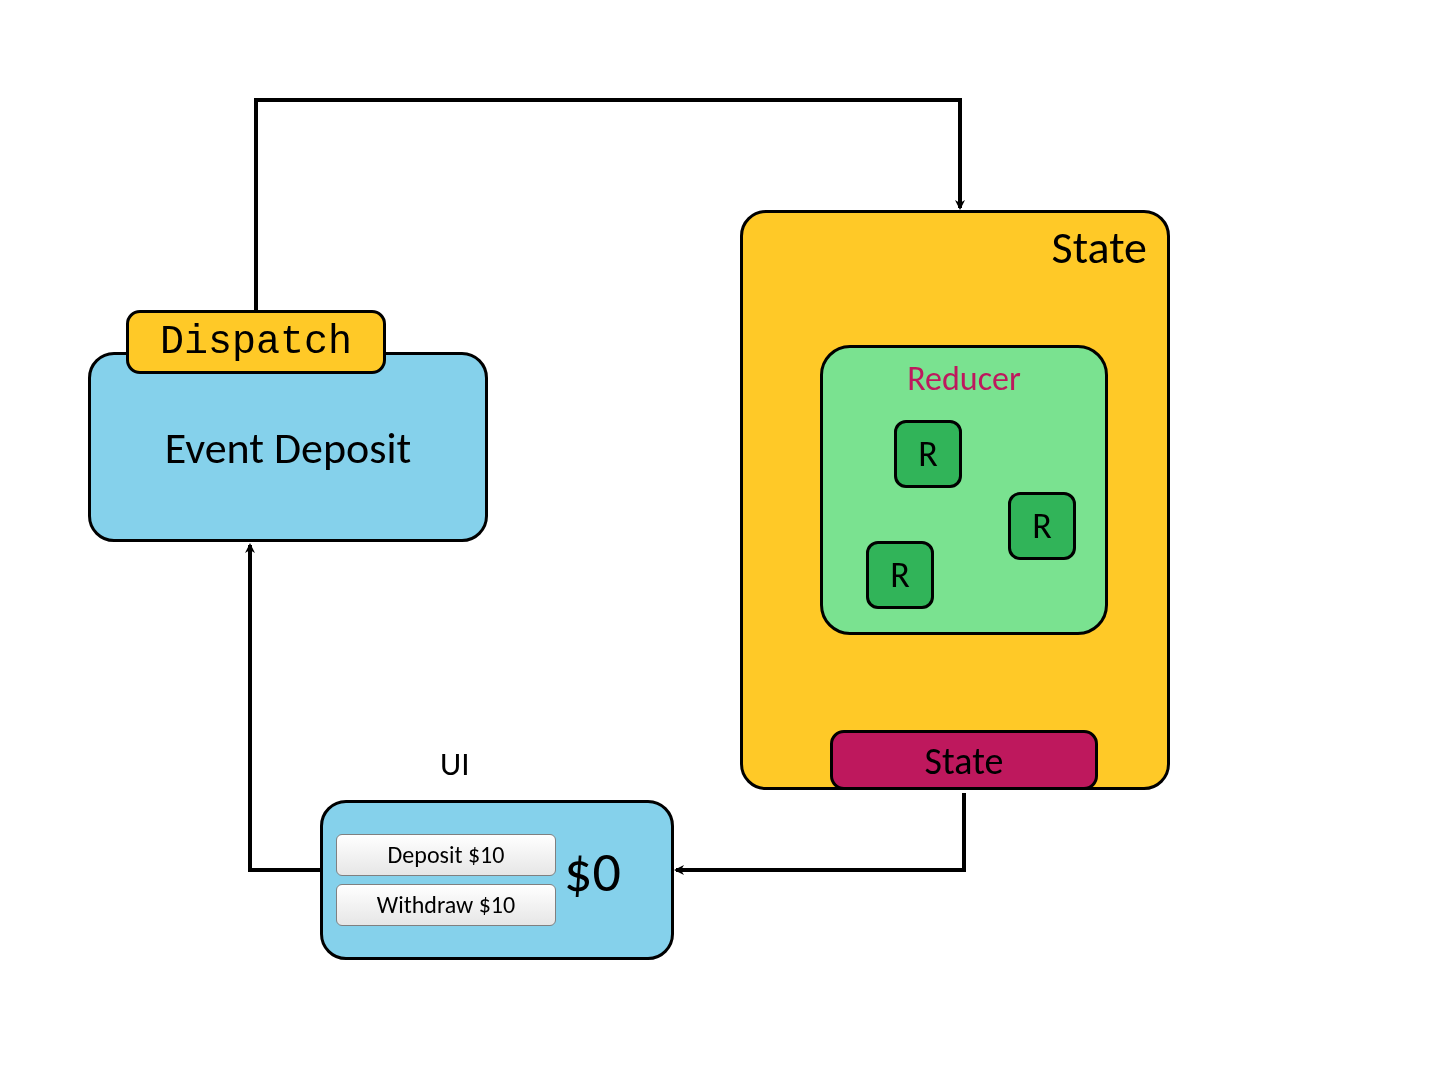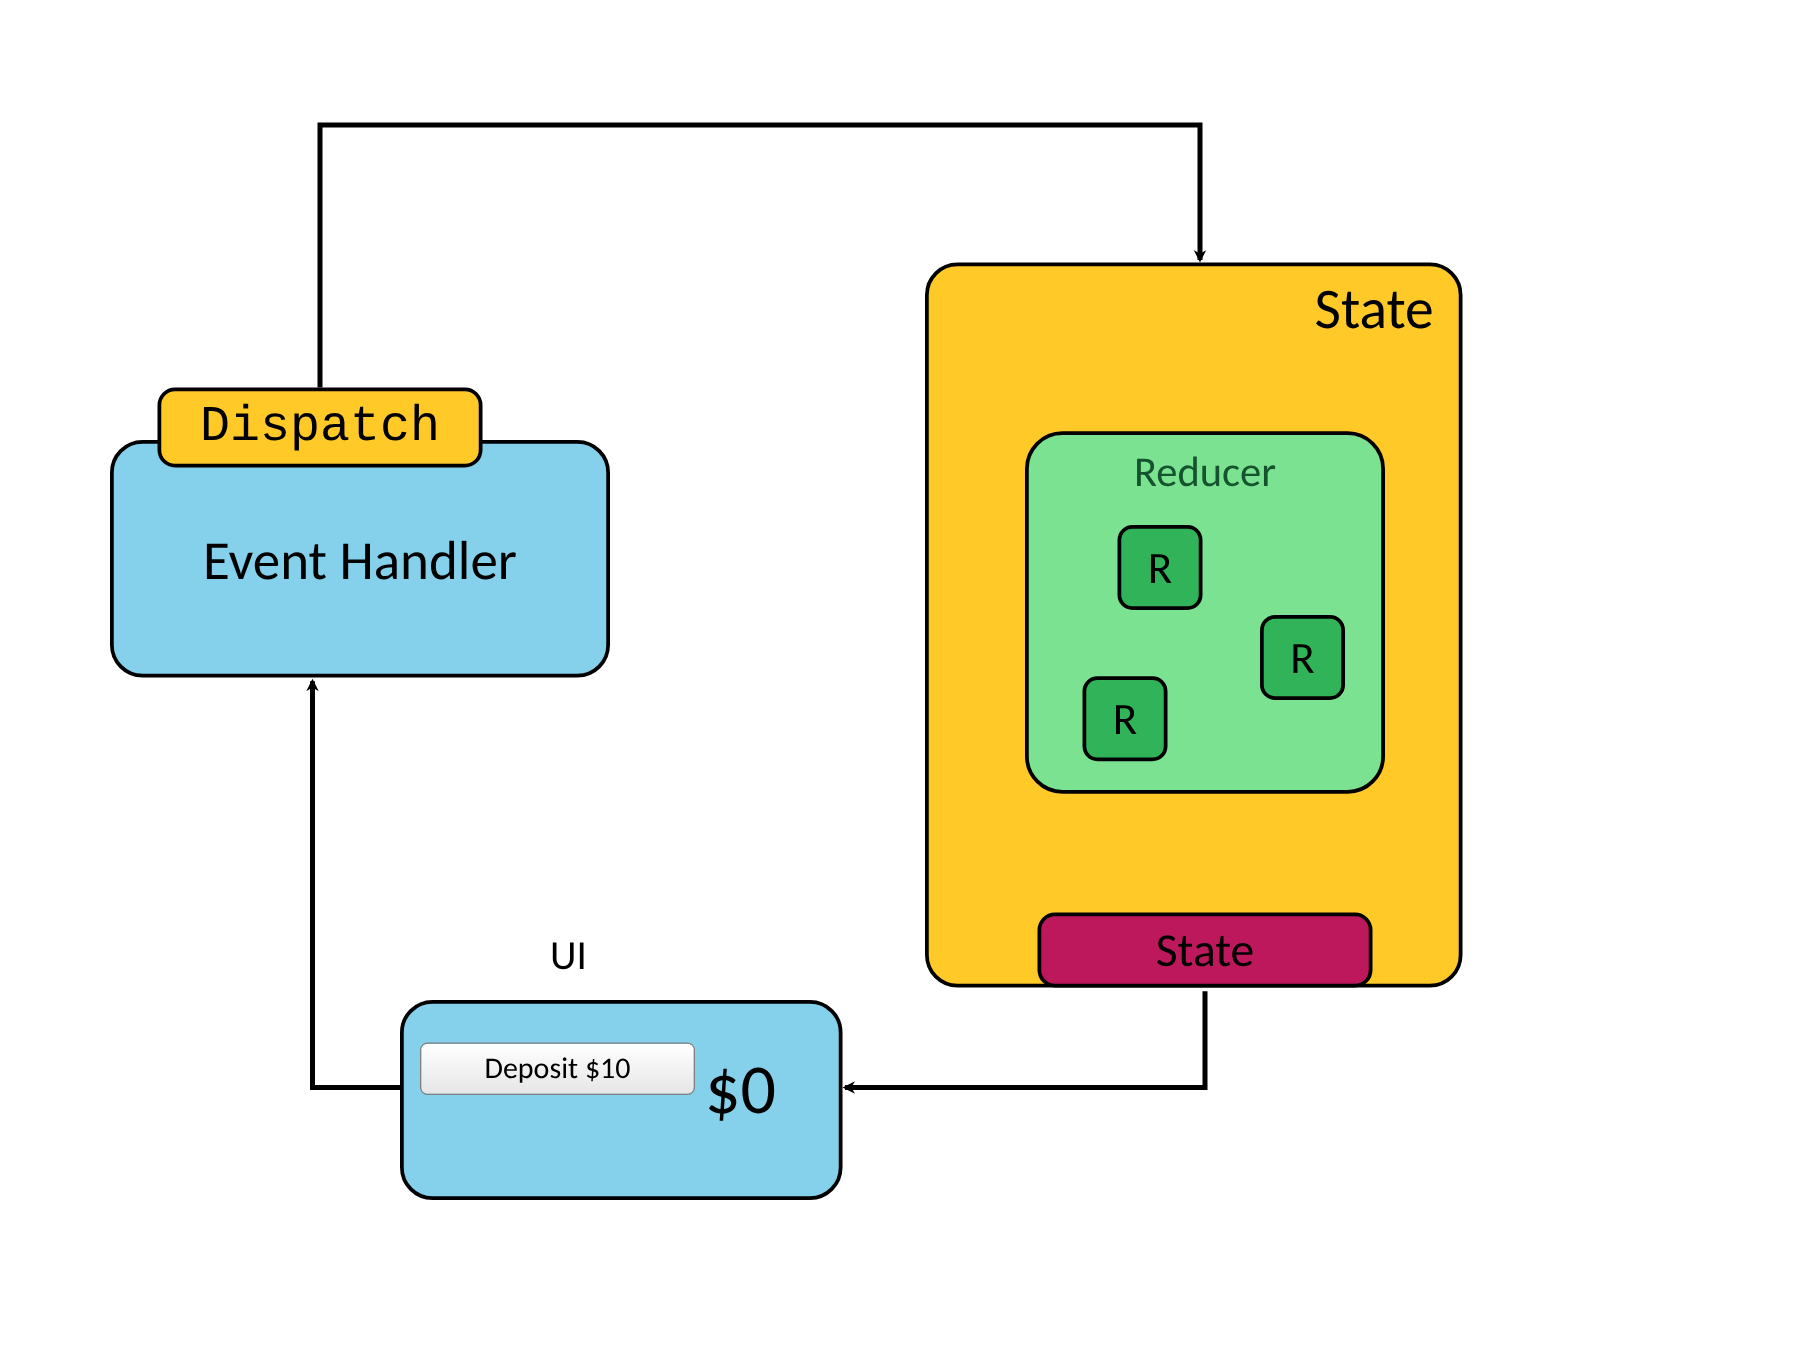--- a/index.html
+++ b/index.html
@@ -47,21 +47,21 @@
     width: 288px; height: 290px;
     background: #7ae290;
     border: 3px solid #000;
     border-radius: 30px;
   }
   .reducer-title {
     position: absolute;
     left: 0; right: 0; top: 10px;
     text-align: center;
     font-size: 34px;
-    color: #14532d;
+    color: #be185d;
   }
   .rbox {
     position: absolute;
     width: 62px; height: 62px;
     background: #31b459;
     border: 3px solid #000;
     border-radius: 12px;
     font-size: 36px;
     text-align: center;
     line-height: 62px;
@@ -173,24 +173,25 @@
   <div class="box reducer">
     <div class="reducer-title">Reducer</div>
   </div>
   <div class="rbox" style="left:894px; top:420px;">R</div>
   <div class="rbox" style="left:1008px; top:492px;">R</div>
   <div class="rbox" style="left:866px; top:541px;">R</div>
 
   <div class="box state">State</div>
 
   <div class="box eventhandler">
-    <div class="eventhandler-title">Event Handler</div>
+    <div class="eventhandler-title">Event Deposit</div>
   </div>
 
   <div class="box dispatch">Dispatch</div>
 
   <div class="ui-title">UI</div>
 
   <div class="box ui-box"></div>
   <div class="ui-btn" style="top:834px;">Deposit $10</div>
+  <div class="ui-btn" style="top:884px;">Withdraw $10</div>
   <div class="ui-value">$0</div>
 
 </div>
 
 </body></html>

